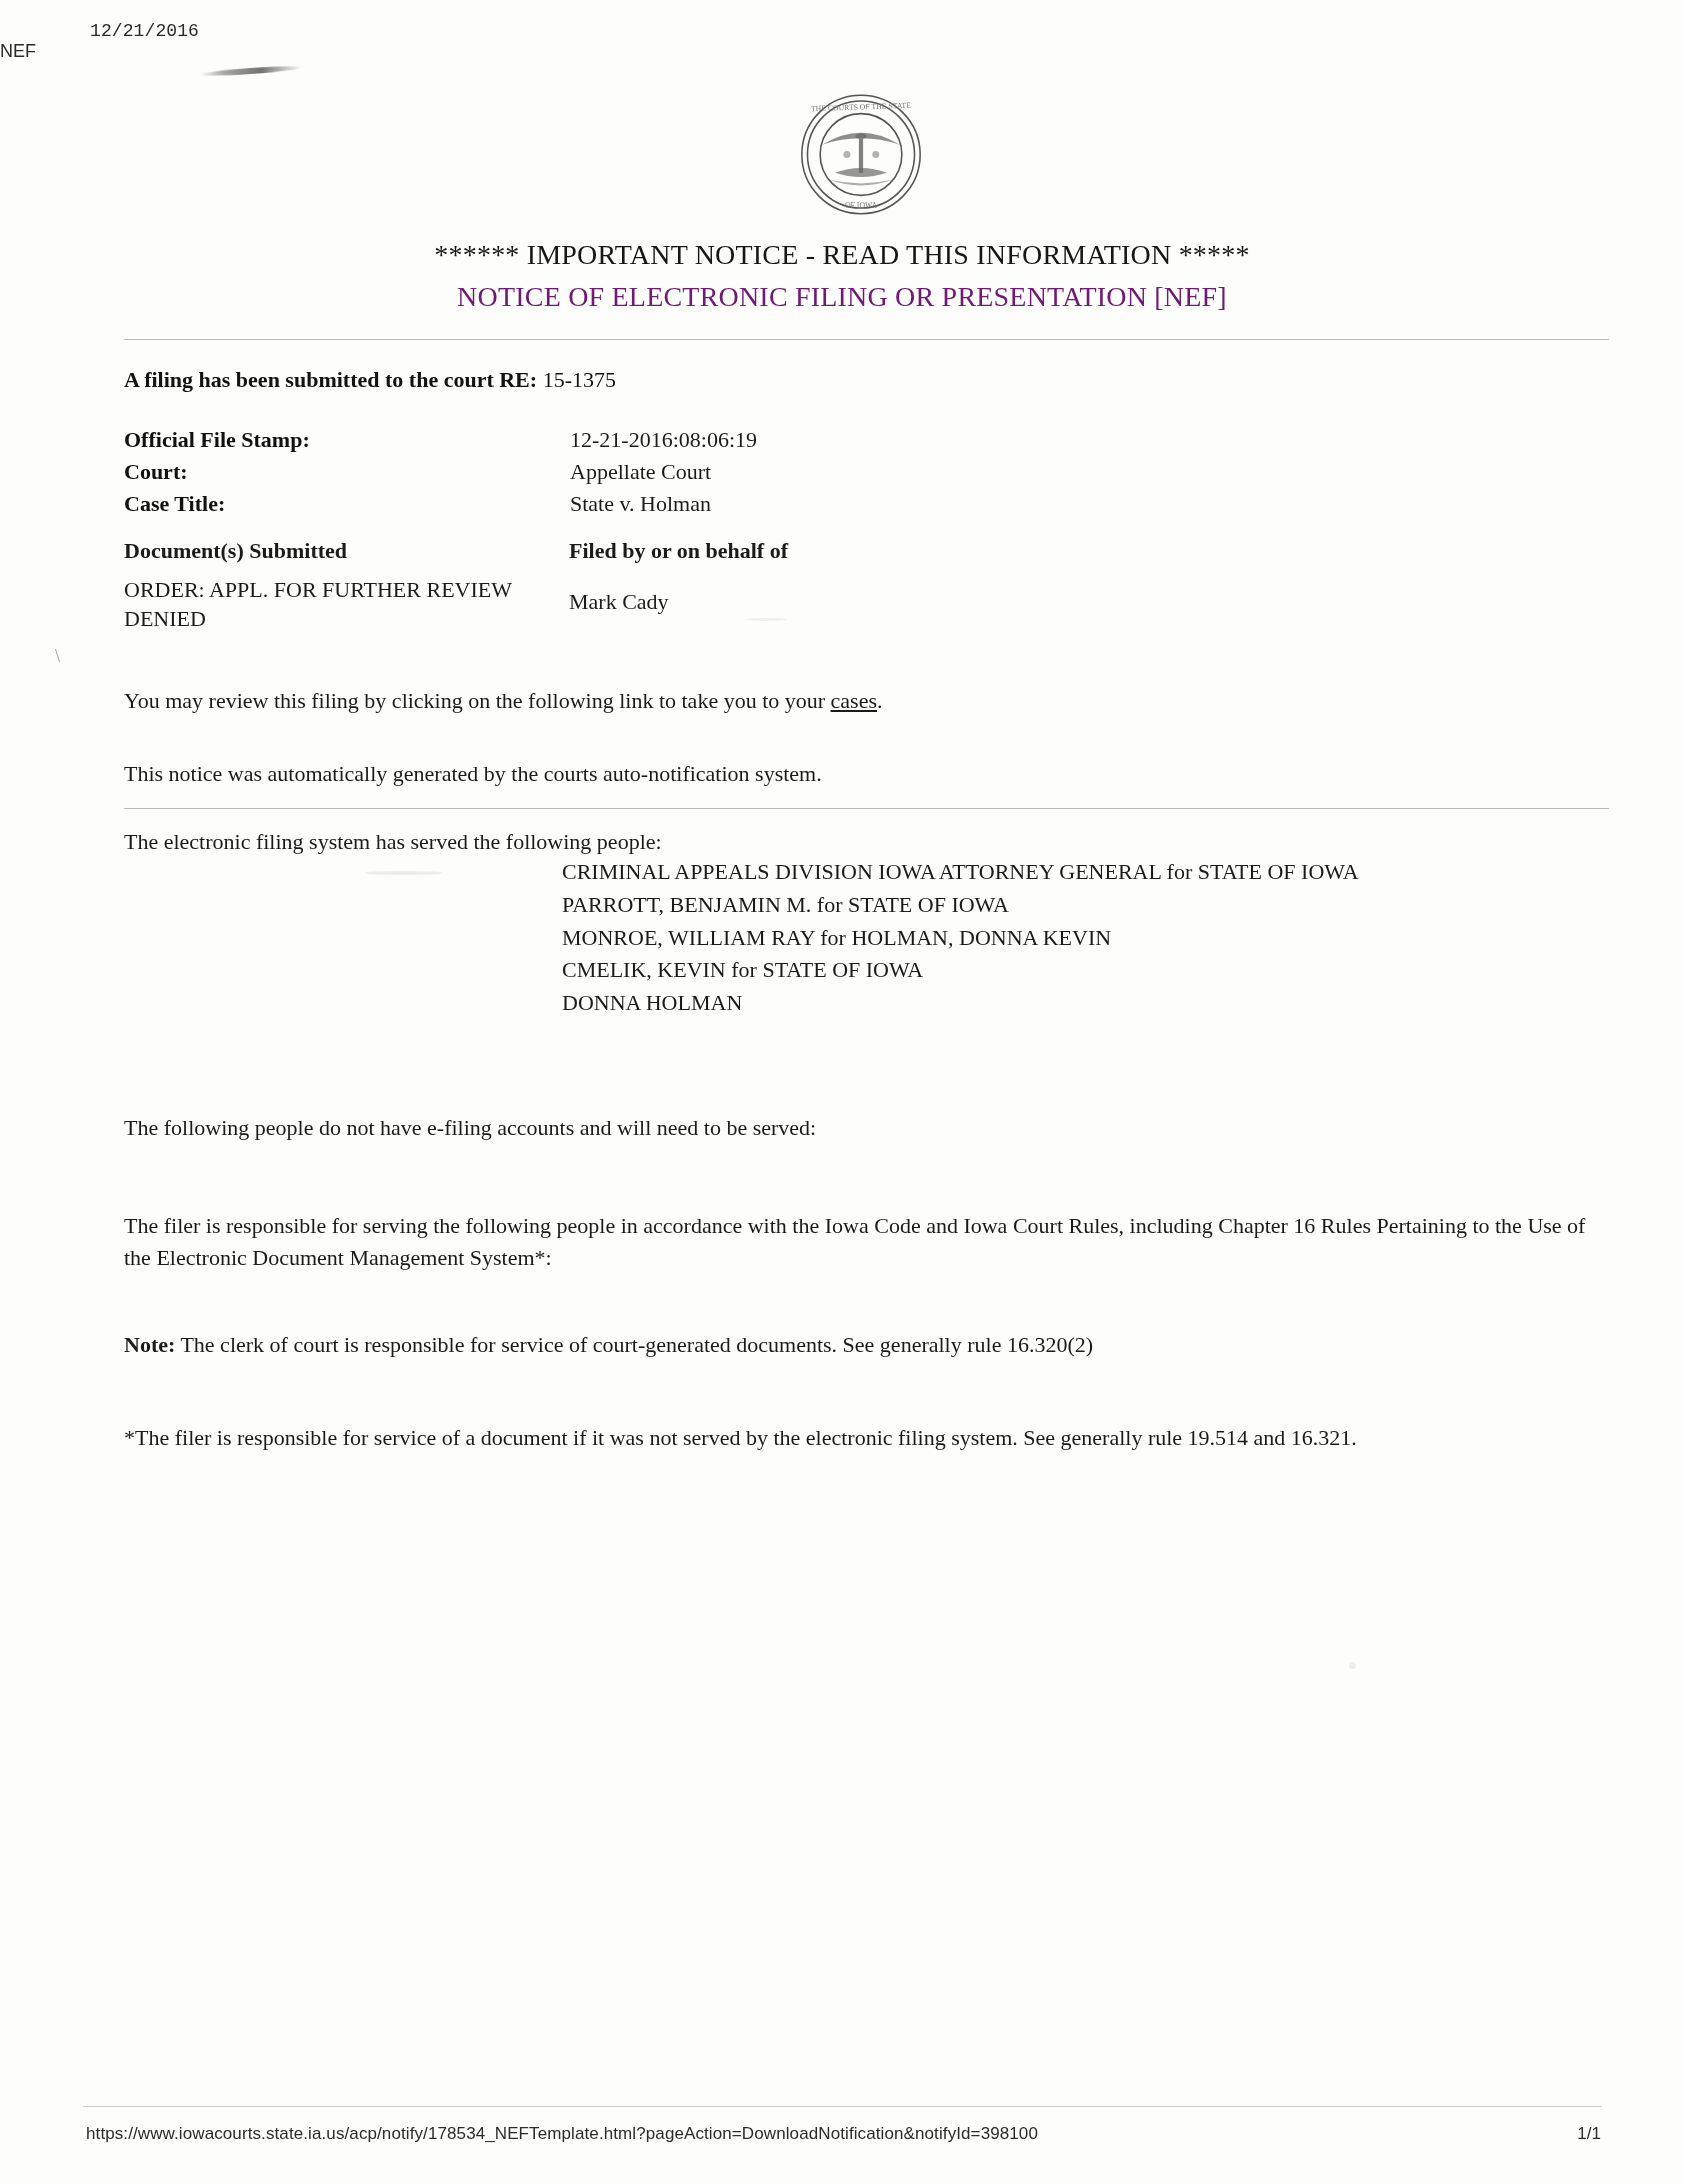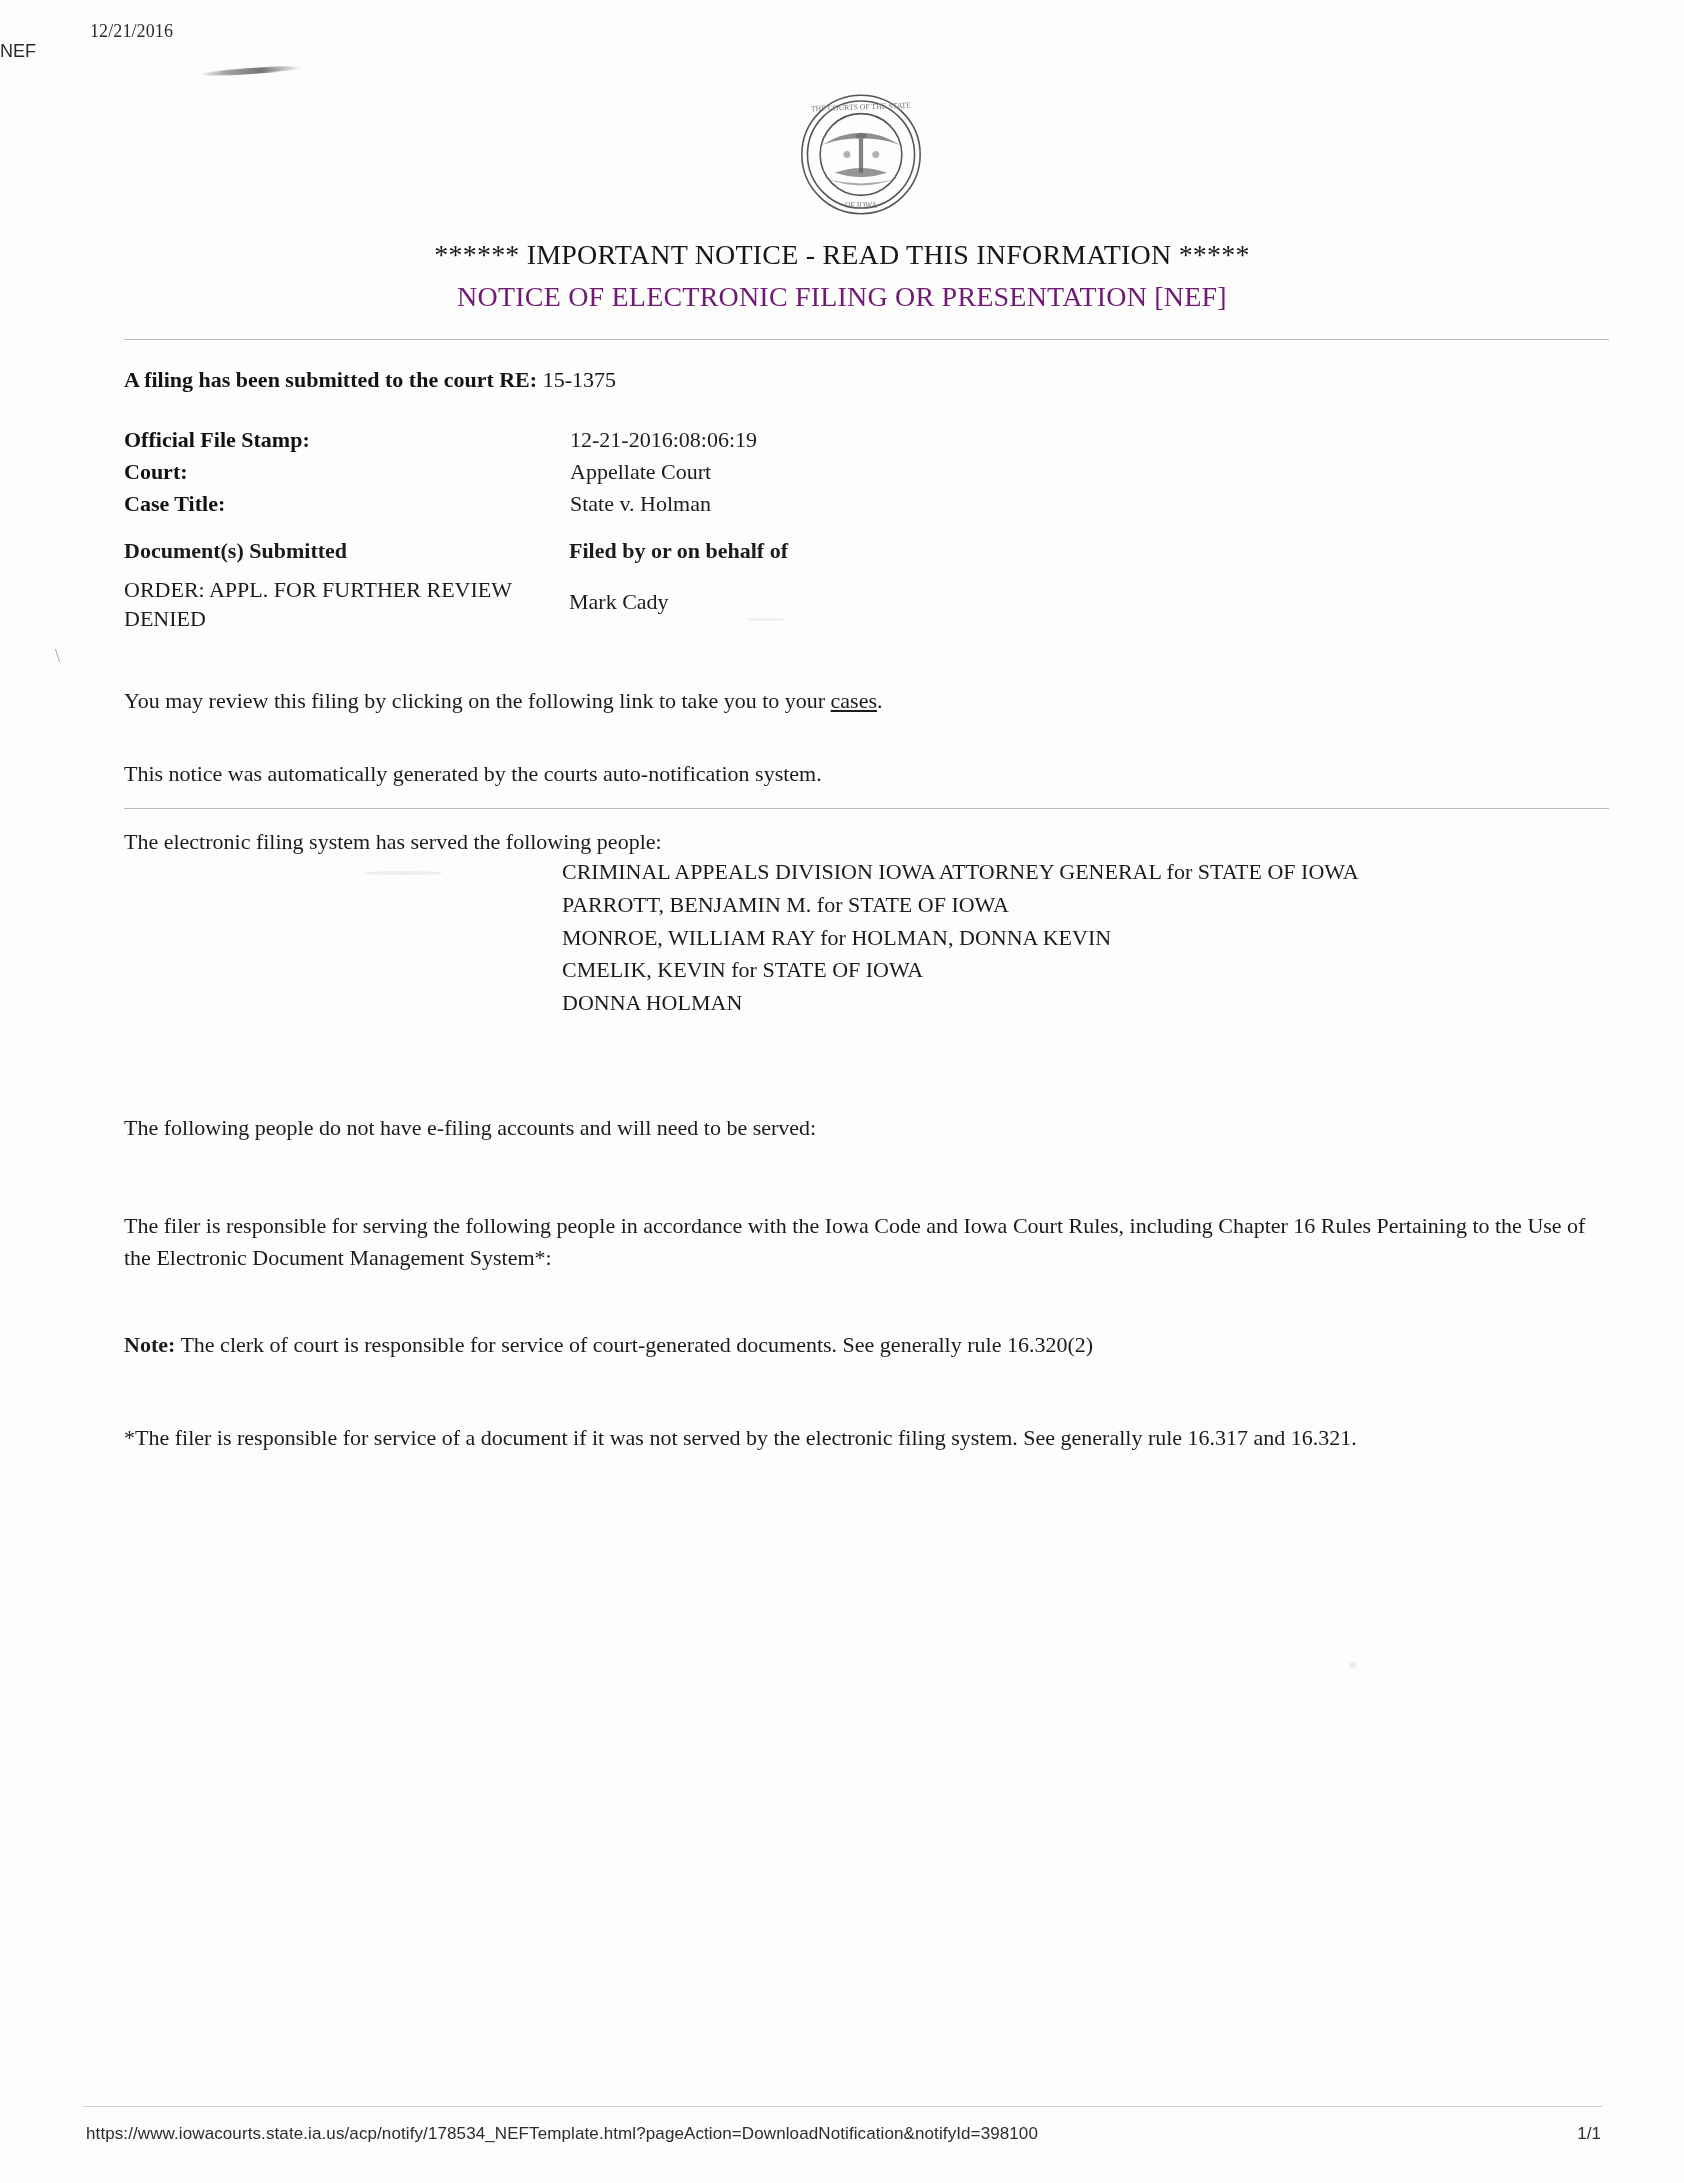--- a/index.html
+++ b/index.html
@@ -28,21 +28,21 @@
     position: absolute;
     top: 21px;
     left: 0;
     width: 100%;
     height: 28px;
   }
   .print-date {
     position: absolute;
     left: 90px;
     top: 0;
-    font-family: Liberation Serif, serif;
+    font-family: Liberation Mono, monospace;
     font-size: 18px;
     color: #2a2a2a;
     letter-spacing: 0.1px;
   }
   .print-title {
     position: absolute;
     left: 0;
     top: 0;
     width: 100%;
     text-align: left;
@@ -326,21 +326,21 @@
   </div>
 
   <div class="p p-noaccounts">The following people do not have e-filing accounts and will need to be served:</div>
 
   <div class="p p-filer">The filer is responsible for serving the following people in accordance with the Iowa Code and Iowa Court Rules, including Chapter 16 Rules Pertaining to the Use of the Electronic Document Management System*:</div>
 
   <div class="p p-note">
     <b>Note:</b><span> The clerk of court is responsible for service of court-generated documents. See generally rule 16.320(2)</span>
   </div>
 
-  <div class="p p-foot">*The filer is responsible for service of a document if it was not served by the electronic filing system. See generally rule 16.317 and 16.321.</div>
+  <div class="p p-foot">*The filer is responsible for service of a document if it was not served by the electronic filing system. See generally rule 19.514 and 16.321.</div>
 
   <div class="rule rule-bottom"></div>
   <div class="footer-url">https://www.iowacourts.state.ia.us/acp/notify/178534_NEFTemplate.html?pageAction=DownloadNotification&amp;notifyId=398100</div>
   <div class="footer-page">1/1</div>
 
   <div class="speckle" style="left:365px; top:871px; width:77px; height:3.5px; opacity:.5;"></div>
   <div class="speckle" style="left:745px; top:618px; width:42px; height:2.8px; opacity:.45;"></div>
   <div class="speckle" style="left:1349px; top:1662px; width:7px; height:7px; opacity:.5;"></div>
 </div>
 

